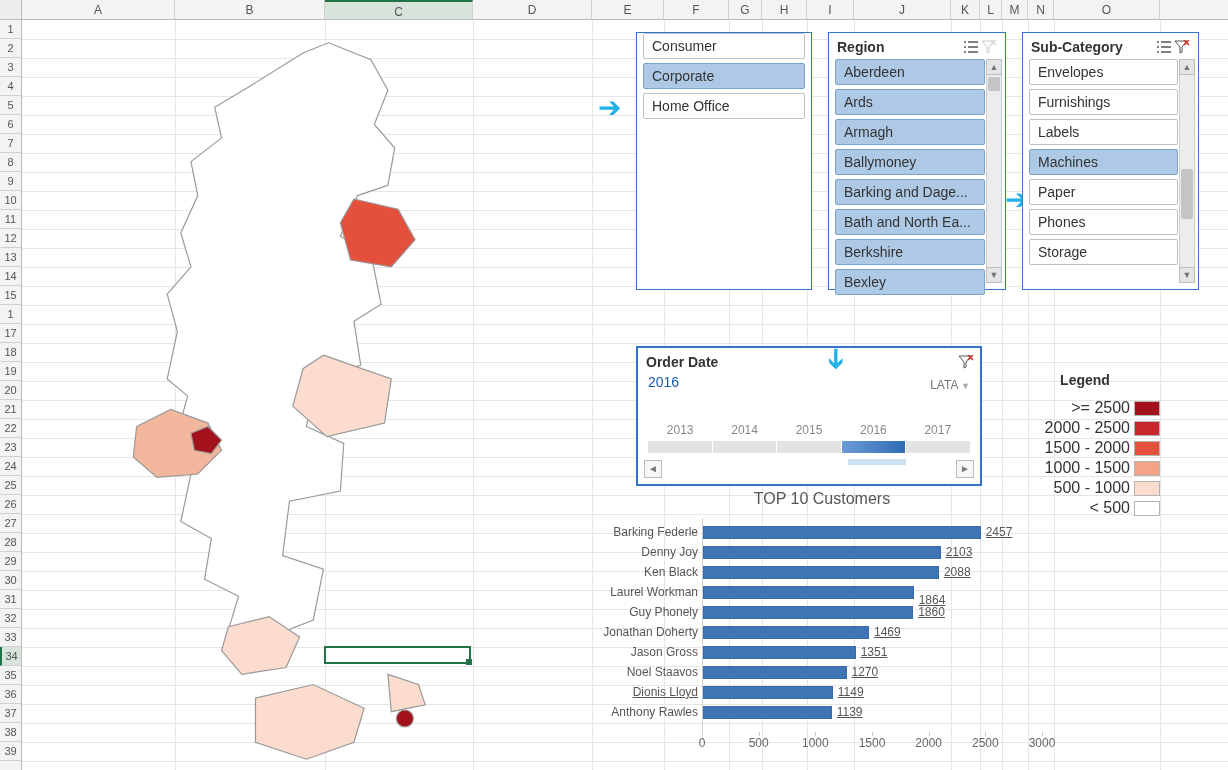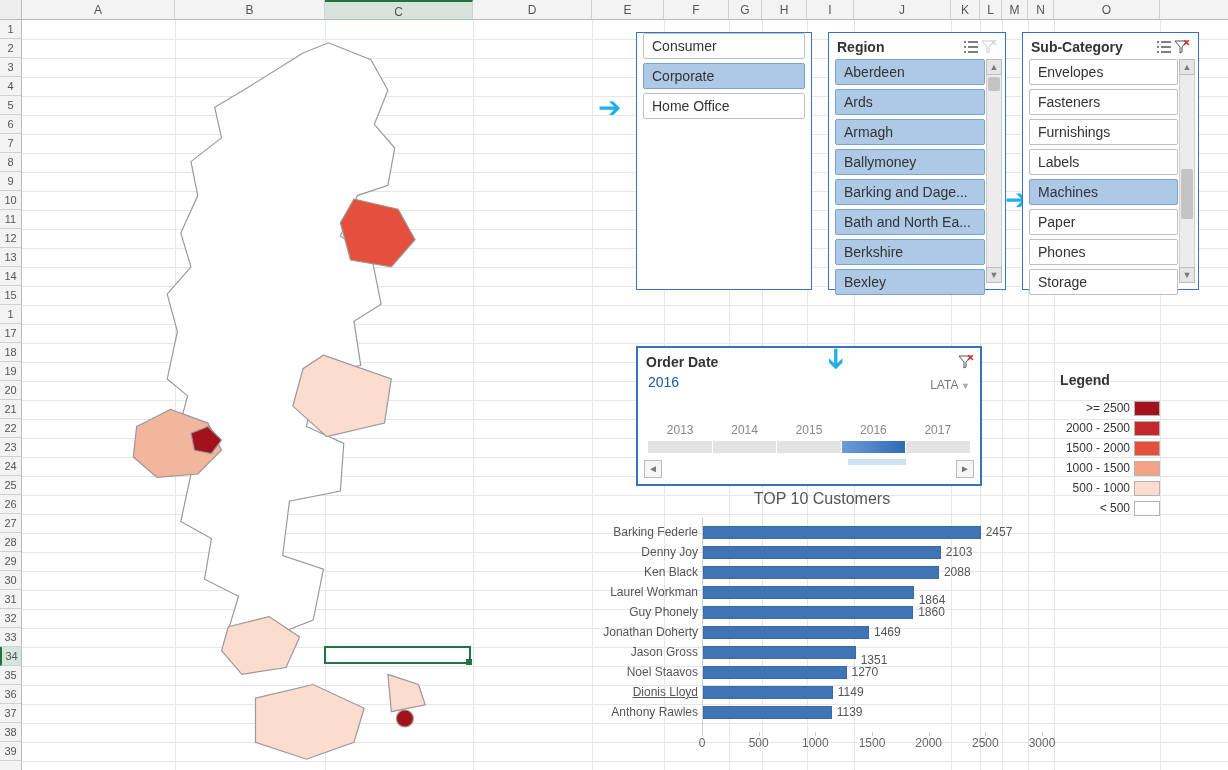--- a/index.html
+++ b/index.html
@@ -48,30 +48,30 @@
   .timeline .seg{flex:1;background:#e3e3e3;}
   .timeline .seg.on{background:linear-gradient(to right,#6c9bd6,#2f6cb5);}
   .timeline .mini{position:absolute;left:0;right:0;top:36px;height:6px;background:#fff;}
   .timeline .mini .m{position:absolute;top:0;height:6px;background:#cfe0ee;}
   .timeline .navbtn{position:absolute;bottom:6px;width:18px;height:18px;border:1px solid #bbb;background:#f6f6f6;text-align:center;font-size:10px;color:#777;line-height:16px;}
 
   
   .legend{position:absolute;text-align:right;}
   .legend .lt{font-weight:bold;font-size:14px;color:#333;text-align:center;margin-bottom:10px;}
   .legend .row{display:flex;justify-content:flex-end;align-items:center;height:20px;gap:4px;}
-  .legend .lbl{font-size:12px;color:#333;width:90px;text-align:right;}
+  .legend .lbl{font-size:16px;color:#333;width:90px;text-align:right;}
   .legend .sw{width:26px;height:15px;border:1px solid #b4b4b4;}
 
   
   .bchart{position:absolute;}
   .bchart .title{text-align:center;font-size:16px;color:#555;margin-bottom:10px;}
   .plot{position:relative;height:220px;margin-left:120px;margin-right:20px;border-left:1px solid #cfcfcf;}
   .brow{position:absolute;left:0;height:14px;background:#3f74b5;border:1px solid #396aa7;}
   .bname{position:absolute;right:100%;padding-right:6px;font-size:12px;color:#555;white-space:nowrap;transform:translateY(-2px);}
-  .bval{position:absolute;left:100%;padding-left:6px;font-size:12px;color:#555;transform:translateY(-2px);}
+  .bval{position:absolute;left:100%;padding-left:6px;font-size:12px;color:#555;transform:translateY(-2px);text-decoration:underline;}
   .xaxis{position:relative;height:22px;margin-left:120px;margin-right:20px;}
   .xt{position:absolute;top:4px;font-size:12px;color:#666;transform:translateX(-50%);}
   .tick{position:absolute;top:0;width:0;height:4px;border-left:1px solid #ccc;}
 
   
   .map{position:absolute;top:36px;left:40px;width:560px;height:730px;display:flex;align-items:center;justify-content:center;}
   .map svg{width:100%;height:100%;}
   .arrow{position:absolute;color:#21b0e8;font-size:28px;line-height:1;}
   .funnel-clear svg,.funnel svg,.multi svg{width:16px;height:14px;display:block;}
 </style>
@@ -270,21 +270,20 @@
         </span>
       <span class="ico funnel-clear">
           <svg viewBox="0 0 16 14">
             <path d="M1 1h12l-5 6v5l-2 1v-6z" fill="none" stroke="#555"></path>
             <path d="M10 0l5 5M15 0l-5 5" stroke="#c33" stroke-width="1.5"></path>
           </svg>
         </span>
     </div>
     <div class="items" id="subItems" style="padding-right:20px;">
         <div class="item">Envelopes</div>
-        <div class="item">Fasteners</div>
         <div class="item">Furnishings</div>
         <div class="item">Labels</div>
         <div class="item sel">Machines</div>
         <div class="item">Paper</div>
         <div class="item">Phones</div>
         <div class="item">Storage</div>
       </div>
     <div class="sbwrap">
       <div class="sbtrack"></div>
       <div class="sbbtn" style="top:0">▲</div>
@@ -379,21 +378,21 @@
         <div class="brow" style="top: 88px; width: 62%; height: 13px;">
           <div class="bname" style="top: 0px;">Guy Phonely</div>
           <div class="bval" style="top: 0px;">1860</div>
         </div>
         <div class="brow" style="top: 108px; width: 48.9667%; height: 13px;">
           <div class="bname" style="top: 0px;">Jonathan Doherty</div>
           <div class="bval" style="top: 0px;">1469</div>
         </div>
         <div class="brow" style="top: 128px; width: 45.0333%; height: 13px;">
           <div class="bname" style="top: 0px;">Jason Gross</div>
-          <div class="bval" style="top: 8px;">1351</div>
+          <div class="bval" style="top: 0px;">1351</div>
         </div>
         <div class="brow" style="top: 148px; width: 42.3333%; height: 13px;">
           <div class="bname" style="top: 0px;">Noel Staavos</div>
           <div class="bval" style="top: 0px;">1270</div>
         </div>
         <div class="brow" style="top: 168px; width: 38.3%; height: 13px;">
           <div class="bname" style="top: 0px; text-decoration: underline;">Dionis Lloyd</div>
           <div class="bval" style="top: 0px;">1149</div>
         </div>
         <div class="brow" style="top: 188px; width: 37.9667%; height: 13px;">

